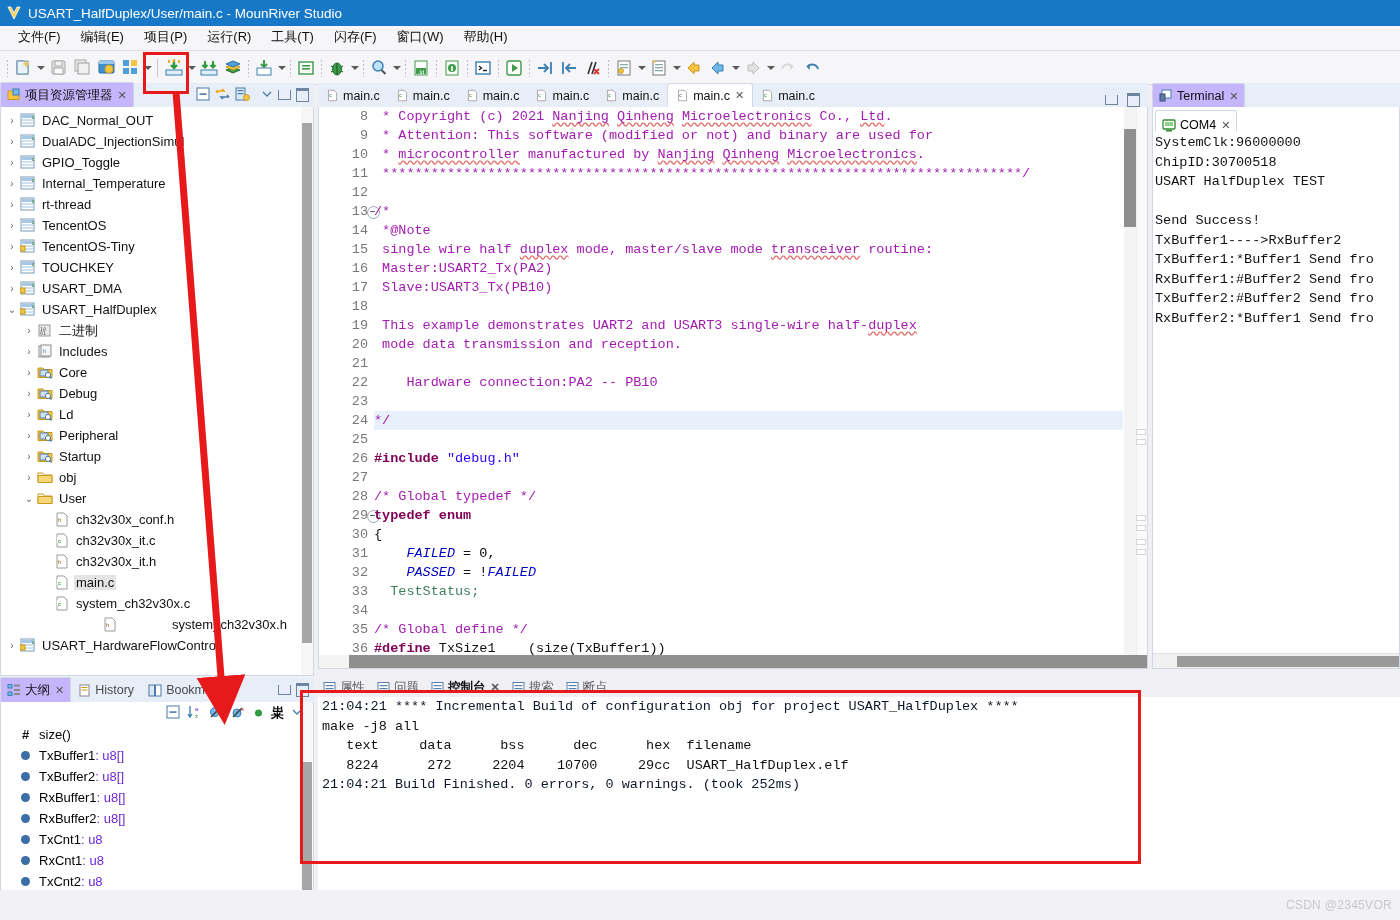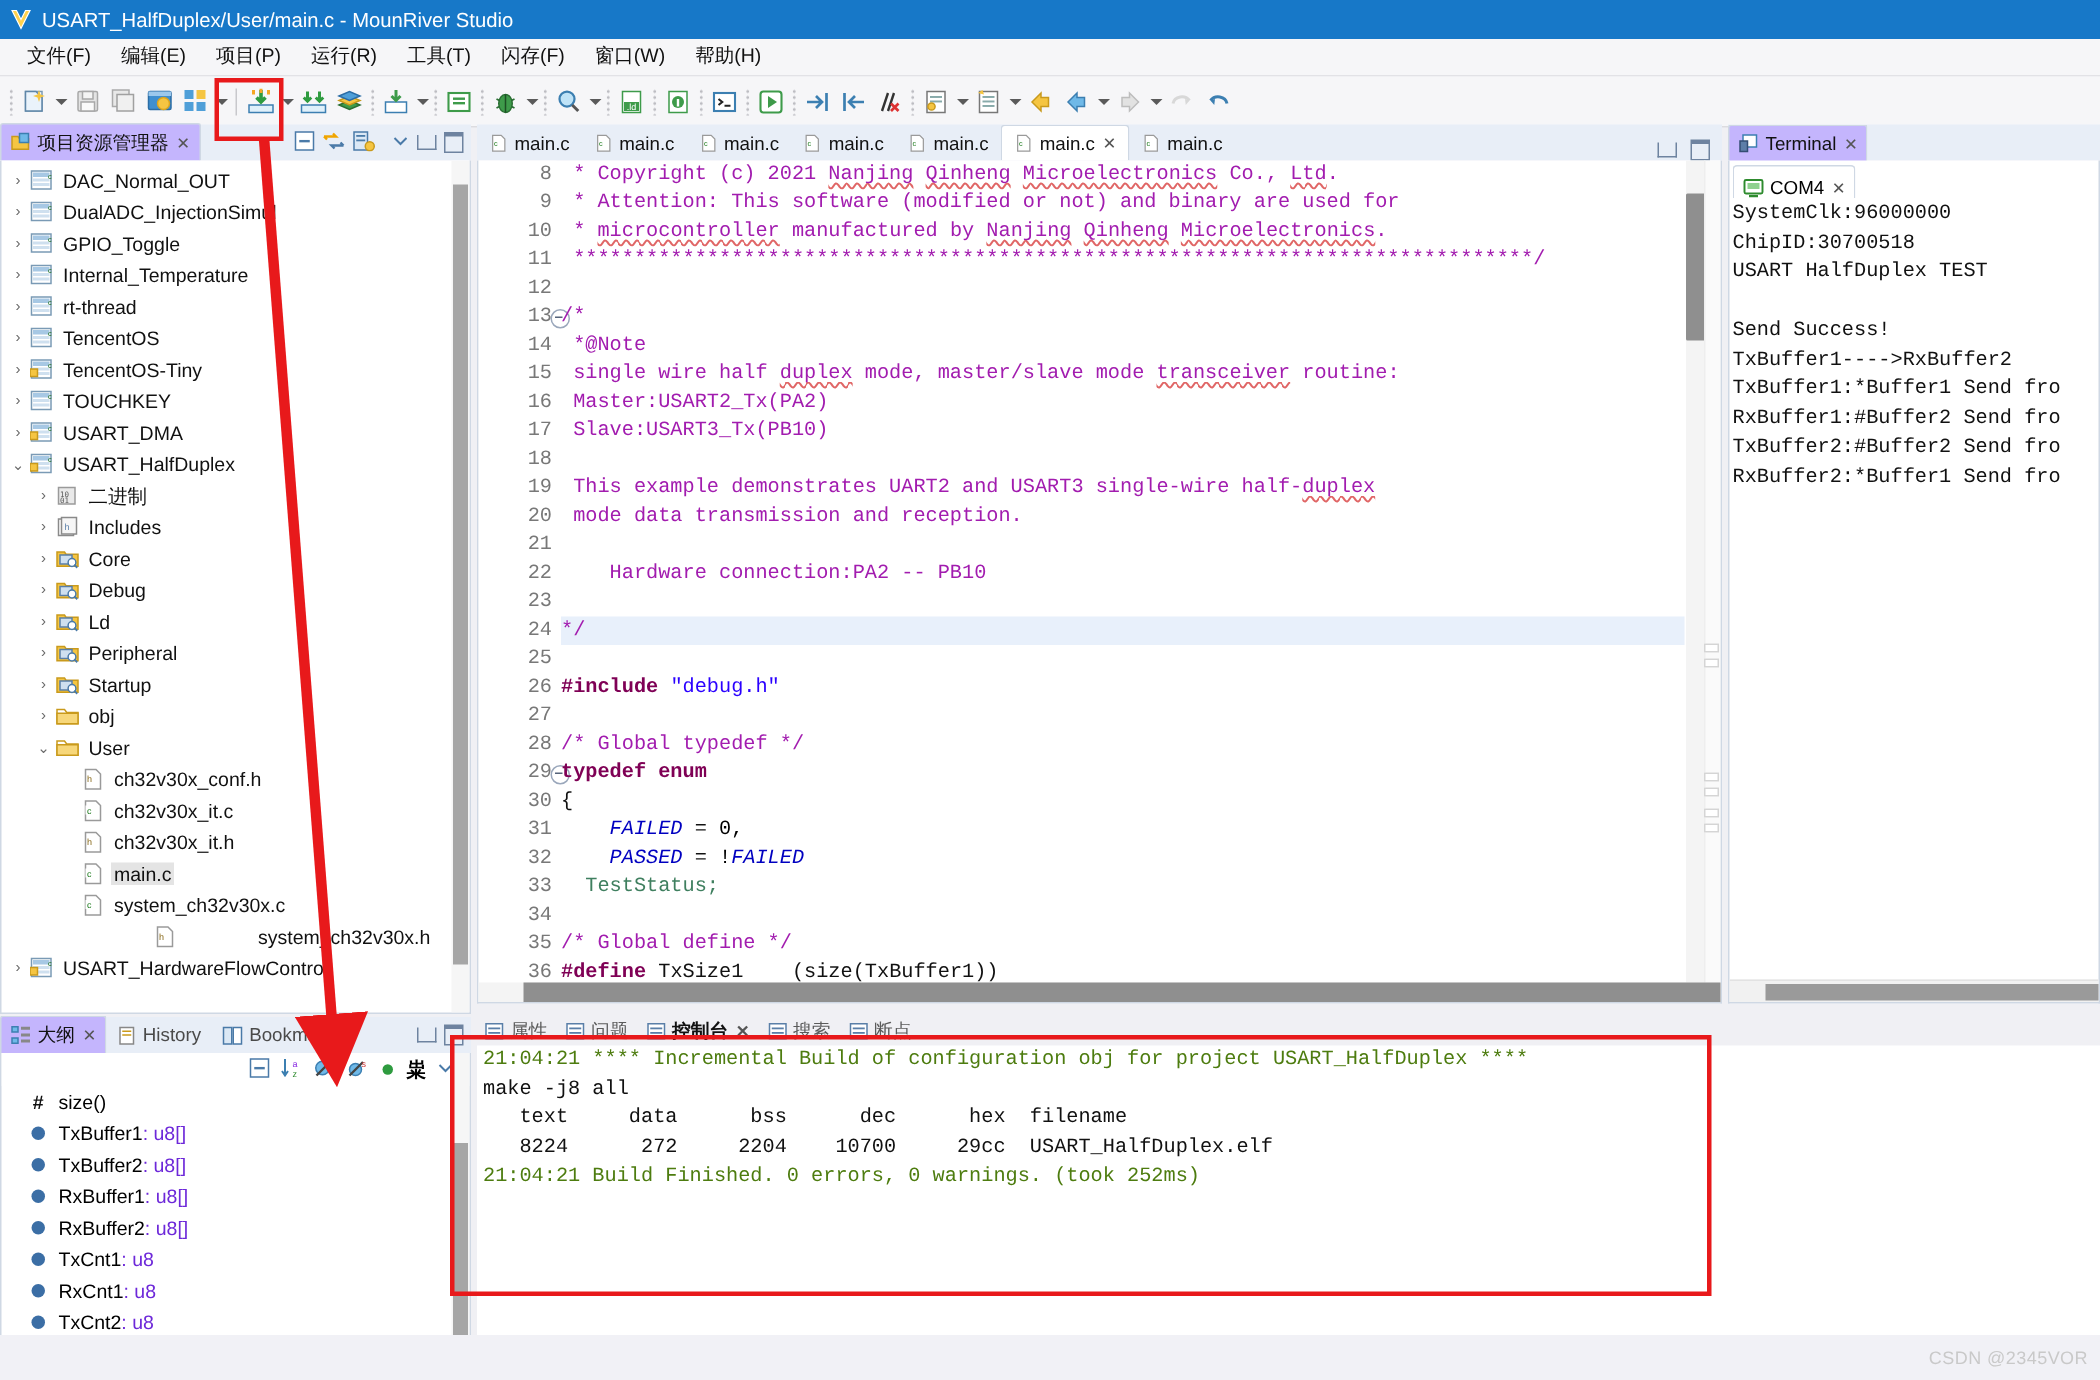--- a/index.html
+++ b/index.html
@@ -119,21 +119,21 @@
   .console-col{position:absolute;left:318px;top:592px;width:1082px;height:245px;}
   .cons-tabbar{height:22px;display:flex;align-items:flex-end;gap:2px;}
   .cons-tab{display:flex;align-items:center;height:20px;padding:0 5px;font-size:12.5px;color:#5b5b5b;}
   .cons-tab.active{color:#111;font-weight:bold;}
   .cons-body{background:#fff;height:calc(100% - 22px);position:relative;overflow:hidden;}
   .cons-title{font-size:13px;color:#111;padding:5px 0 2px 4px;font-family:"Liberation Sans",sans-serif;}
   .cons-text{
     font-family:"Liberation Mono","DejaVu Sans Mono",monospace;
     font-size:13.5px;line-height:19.5px;white-space:pre;padding-left:4px;
   }
-  .blue{color:#4d7c0f;}
+  .blue{color:#0f172a;}
   .blk{color:#111;}
   
   .ann-rect{position:absolute;border:3px solid #e8191b;pointer-events:none;}
   .ann-arrow{position:absolute;left:0;top:0;pointer-events:none;}
   .watermark{position:absolute;right:8px;bottom:8px;color:#c9c9c9;font-size:12px;letter-spacing:0.3px;}
   .statusband{position:absolute;left:0;bottom:0;width:1400px;height:30px;background:#f1f1f6;}
 </style>
 </head>
 <body>
 

